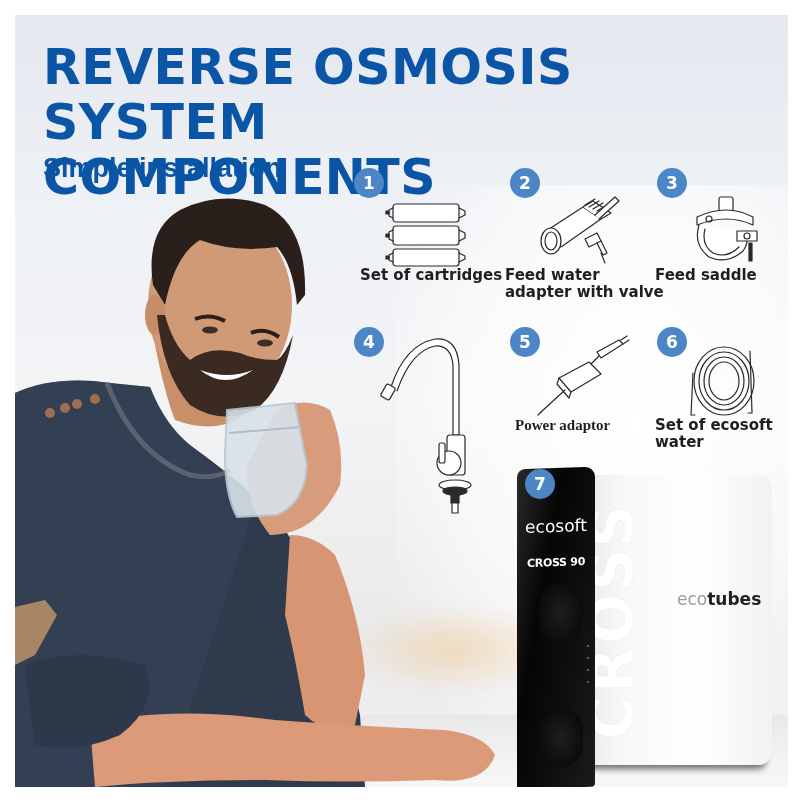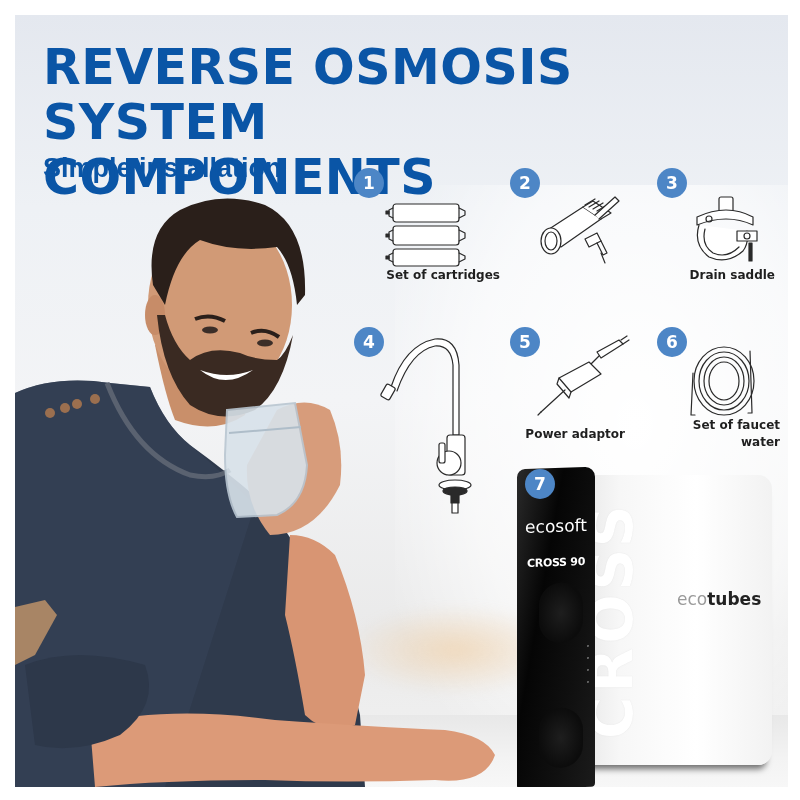--- a/index.html
+++ b/index.html
@@ -39,22 +39,22 @@
   }
 
   
   .man { position: absolute; left: 0; top: 0; width: 500px; height: 772px; }
   .badge {
     position: absolute; width: 30px; height: 30px; border-radius: 50%;
     background: #4d86c6; color: #fff; font-weight: 700; font-size: 17px;
     line-height: 30px; text-align: center; font-family: "DejaVu Sans", sans-serif;
   }
   .label {
-    position: absolute; color: #1f1f1f; font-weight: 700; font-size: 12px; line-height: 17px;
-    text-align: right; font-family: "DejaVu Sans", sans-serif; white-space: nowrap;
+    position: absolute; color: #1f1f1f; font-weight: 700; font-size: 15px; line-height: 17px;
+    text-align: left; font-family: "DejaVu Sans", sans-serif; white-space: nowrap;
   }
   svg.icon { position: absolute; overflow: visible; }
   svg.icon * { fill: none; stroke: #2a2a2a; stroke-width: 1.2; stroke-linejoin: round; stroke-linecap: round; }
   svg.icon .solid { fill: #2a2a2a; }
   svg.icon .white { fill: #ffffff; }
 
   
   .device { position: absolute; left: 502px; top: 448px; width: 268px; height: 330px; }
   .dev-side {
     position: absolute; left: 65px; top: 12px; width: 190px; height: 290px;
@@ -179,34 +179,38 @@
     <path d="M8,40 L48,14 L66,26 L26,54 Z" class="white"></path>
     <ellipse cx="16" cy="48" rx="10" ry="13" class="white"></ellipse>
     <ellipse cx="16" cy="48" rx="6" ry="9"></ellipse>
     <path d="M48,14 L58,8 L76,20 L66,26" class="white"></path>
     <path d="M50,12 L60,6 M54,14 L64,8 M58,16 L68,10 M62,18 L72,12"></path>
     <path d="M60,22 L80,4 L84,8 L64,26" class="white"></path>
     <path d="M50,46 L62,40 L66,48 L54,54 Z" class="white"></path>
     <path d="M62,50 L68,62 L72,60 L66,48"></path>
     <path d="M66,60 L70,70"></path>
   </svg>
+  <div class="label" style="left:490px;top:252px;width:130px;">
+    <div>Feed water</div>
+    <div>adapter with valve</div>
+  </div>
 
   <div class="badge" style="left:642px;top:153px;">3</div>
   <svg class="icon" style="left:672px;top:180px;" width="80" height="80">
     <rect x="32" y="2" width="14" height="16" rx="2" class="white"></rect>
     <path d="M10,22 Q40,8 66,22 L66,30 Q40,18 10,30 Z" class="white"></path>
     <path d="M12,30 Q6,50 22,62 Q40,70 56,56 Q62,48 60,36" class="white"></path>
     <path d="M18,34 Q14,50 26,58 Q40,64 52,52"></path>
     <rect x="50" y="36" width="20" height="10" class="white"></rect>
     <circle cx="60" cy="41" r="3"></circle>
     <circle cx="22" cy="24" r="3"></circle>
     <rect x="62" y="48" width="3" height="18" class="solid"></rect>
   </svg>
   <div class="label" style="left:640px;top:252px;width:120px;">
-    <div>Drain saddle</div>
+    <div>Feed saddle</div>
   </div>
 
   <div class="badge" style="left:339px;top:312px;">4</div>
   <svg class="icon" style="left:360px;top:320px;" width="90" height="190">
     <path d="M16,52 Q30,10 60,4 Q82,2 84,30 L84,100 L78,100 L78,30 Q76,10 60,11 Q36,16 22,56" class="white"></path>
     <rect x="8" y="50" width="10" height="14" rx="2" transform="rotate(30 13 57)" class="white"></rect>
     <rect x="72" y="100" width="18" height="40" rx="3" class="white"></rect>
     <ellipse cx="74" cy="128" rx="12" ry="12" class="white"></ellipse>
     <rect x="64" y="108" width="6" height="20" rx="2" class="white"></rect>
     <ellipse cx="80" cy="150" rx="16" ry="5" class="white"></ellipse>
@@ -218,35 +222,35 @@
   <div class="badge" style="left:495px;top:312px;">5</div>
   <svg class="icon" style="left:520px;top:325px;" width="100" height="75">
     <path d="M62,12 L84,0 L88,4 L66,18 Z" class="white"></path>
     <path d="M86,0 L92,-4 M88,4 L94,0"></path>
     <path d="M64,16 L52,28"></path>
     <path d="M24,38 L54,22 L66,34 L36,52 Z" class="white"></path>
     <path d="M24,38 L22,44 L34,58 L36,52"></path>
     <path d="M30,50 L6,72"></path>
     <path d="M6,72 L3,75"></path>
   </svg>
-  <div class="label" style="left:500px;top:411px;width:110px;">
+  <div class="label" style="left:500px;top:402px;width:110px;font-family:Liberation Serif, serif;">
     <div>Power adaptor</div>
   </div>
 
   <div class="badge" style="left:642px;top:312px;">6</div>
   <svg class="icon" style="left:675px;top:328px;" width="80" height="75">
     <ellipse cx="34" cy="38" rx="30" ry="34"></ellipse>
     <ellipse cx="34" cy="38" rx="25" ry="29"></ellipse>
     <ellipse cx="34" cy="38" rx="20" ry="24"></ellipse>
     <ellipse cx="34" cy="38" rx="15" ry="19"></ellipse>
     <path d="M60,8 L62,70 L58,70"></path>
     <path d="M3,30 L1,72 L5,72"></path>
   </svg>
   <div class="label" style="left:640px;top:402px;width:125px;">
-    <div>Set of faucet</div>
+    <div>Set of ecosoft</div>
     <div>water</div>
   </div>
 
   <div class="device">
     <div class="dev-side">
       <div class="cross">CROSS</div>
       <div class="brand2"><span class="light">eco</span><span>tubes</span></div>
     </div>
     <div class="dev-front">
       <div class="brand">ecosoft</div>

